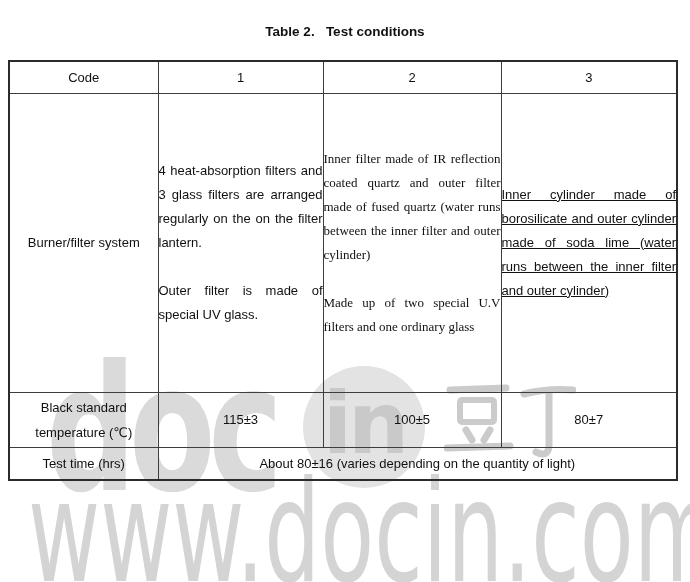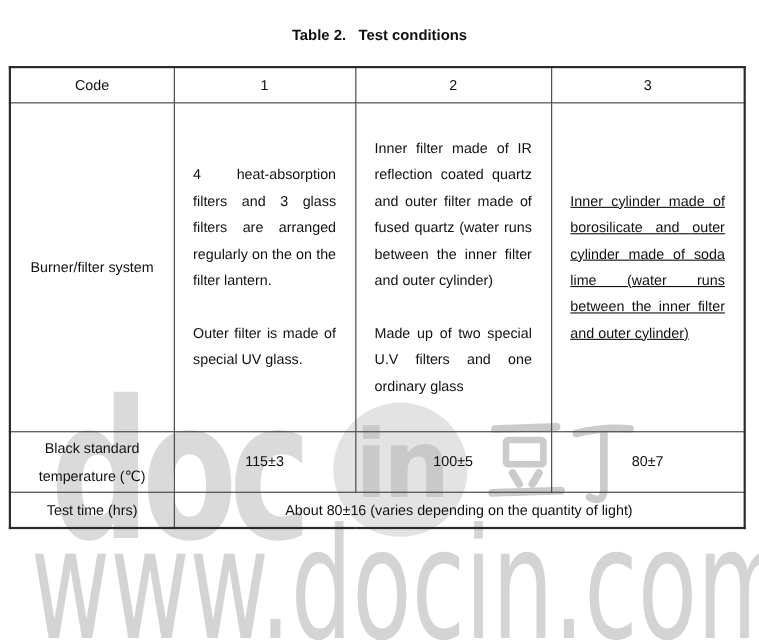--- a/index.html
+++ b/index.html
@@ -39,31 +39,31 @@
   }
   
   #cond-table{
     position:absolute;left:8px;top:60px;z-index:1;
     width:668px;border-collapse:collapse;table-layout:fixed;
     font-size:13px;color:#111;background:transparent;
     border:2px solid #2b2b2b;
   }
   #cond-table td{
     border:1px solid #3d3d3d;text-align:center;vertical-align:middle;
-    padding:0 17px;overflow:hidden;background:transparent;
+    padding:0 0;overflow:hidden;background:transparent;
   }
   td.para-cell{
     text-align:justify;vertical-align:top;padding:0 6px;
   }
   .para-cell p{
     margin:0 0 24px 0;line-height:24px;text-align:justify;
   }
   .para-cell p:last-child{margin-bottom:0;}
   .pad1{padding-top:12px;}
-  .pad2{padding-top:36px;}
+  .pad2{padding-top:36px;font-family:Liberation Serif, serif;}
   .pad3{padding-top:26px;text-decoration:underline;}
   .label2 div{line-height:25px;}
   .gapval{white-space:pre;}
 </style>
 </head>
 <body>
 
 <div id="page">
 
   <div id="watermark">

